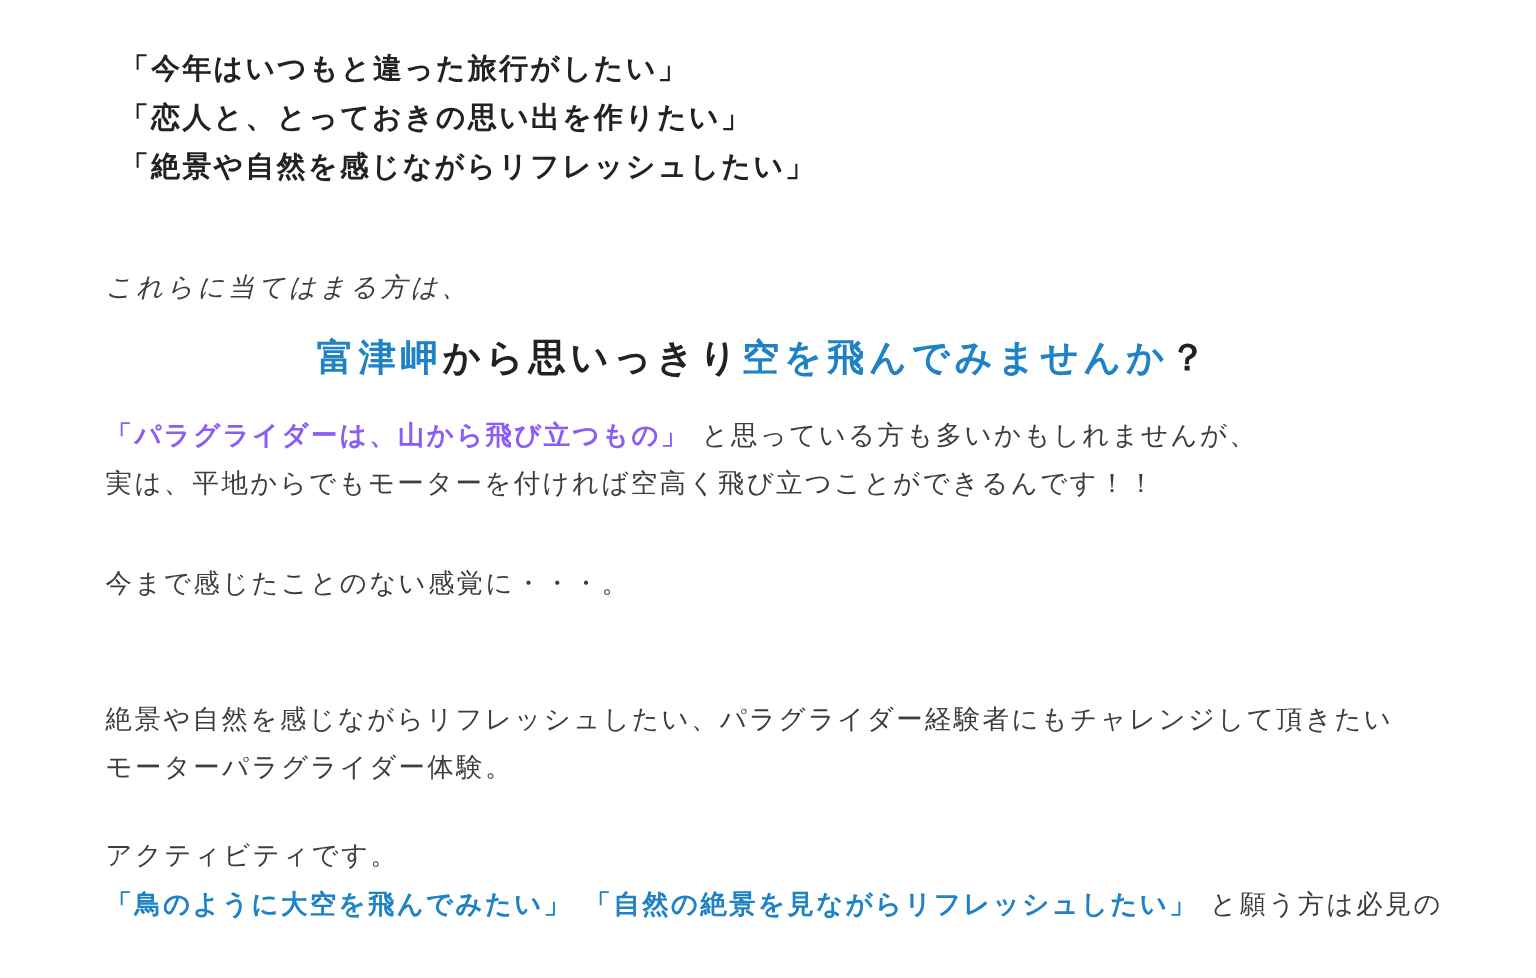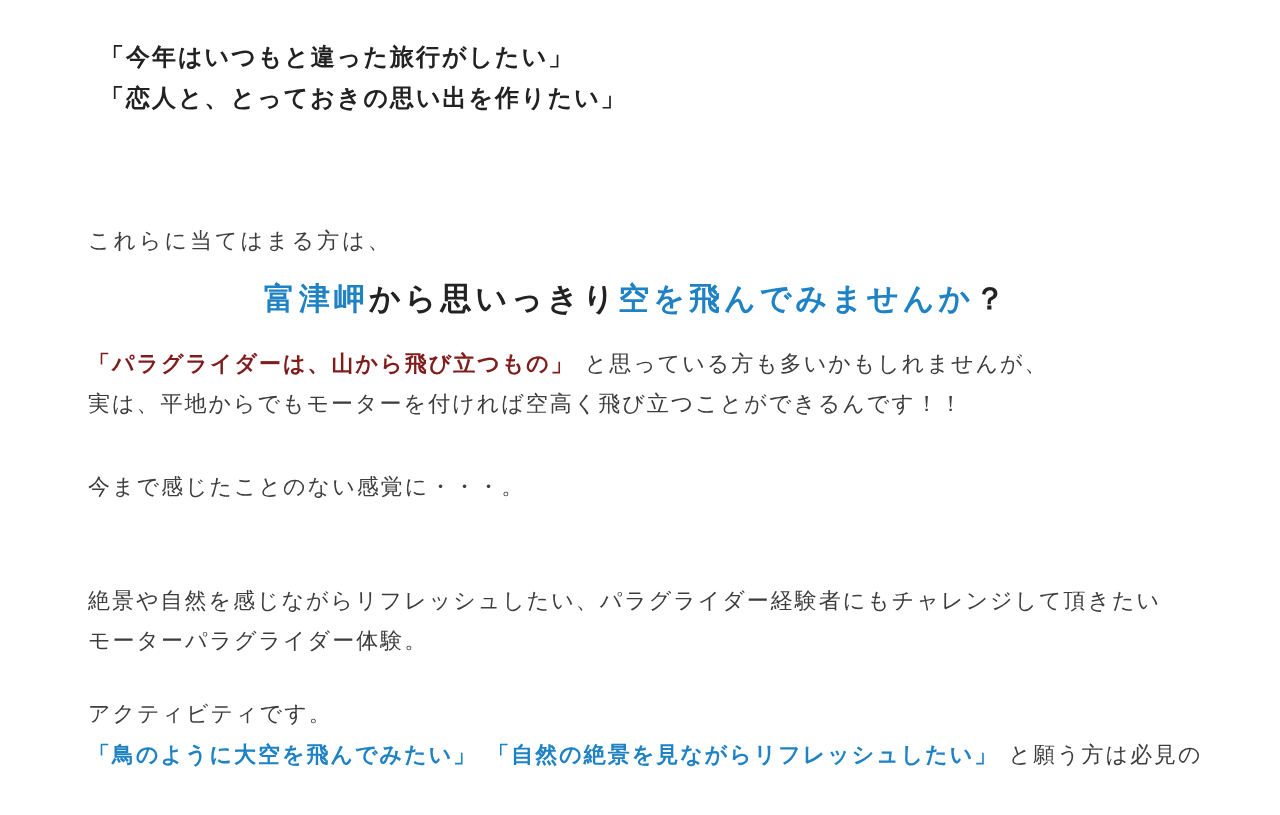--- a/index.html
+++ b/index.html
@@ -28,20 +28,21 @@
     letter-spacing: 2px;
   }
 
   
   .lead-in {
     left: 88px; top: 221px;
     font-size: 22px;
     color: #3d3d3d;
     line-height: 40px;
     letter-spacing: 3px;
+    font-style: italic;
   }
 
   
   .headline {
     left: 264px; top: 275px;
     font-size: 31px;
     font-weight: bold;
     line-height: 46px;
     letter-spacing: 4px;
   }
@@ -53,32 +54,33 @@
     font-size: 22px;
     color: #3d3d3d;
     line-height: 40px;
     letter-spacing: 2px;
   }
   .para-1 { left: 88px; top: 343px; }
   .para-2 { left: 88px; top: 467px; }
   .para-3 { left: 88px; top: 581px; }
   .para-4 { left: 88px; top: 694px; }
 
-  .bold-dark { font-weight: bold; color: #7f1d1d; }
+  .bold-dark { font-weight: bold; color: #8b5cf6; }
   .blue-bold { font-weight: bold; color: #1e82c4; }
   .gap-left  { margin-left: 10px; }
 </style>
 </head>
 <body>
 
 <div class="canvas">
 
   <div class="block intro-quotes">
     <div>「今年はいつもと違った旅行がしたい」</div>
     <div>「恋人と、とっておきの思い出を作りたい」</div>
+    <div>「絶景や自然を感じながらリフレッシュしたい」</div>
   </div>
 
   <div class="block lead-in">これらに当てはまる方は、</div>
 
   <div class="block headline">
     <span class="seg-blue">富津岬</span><span class="seg-dark">から思いっきり</span><span class="seg-blue">空を飛んでみませんか</span><span class="seg-dark">？</span>
   </div>
 
   <div class="block para para-1">
     <div>

